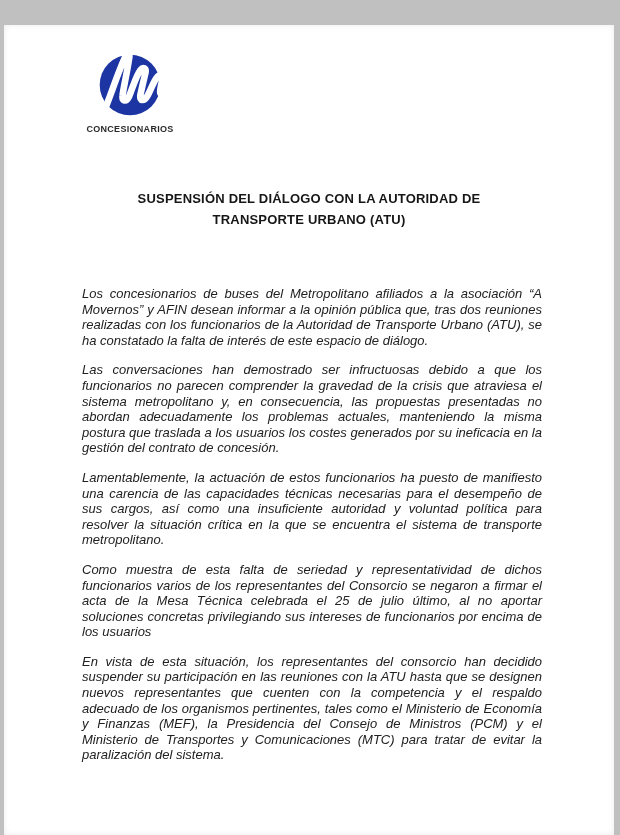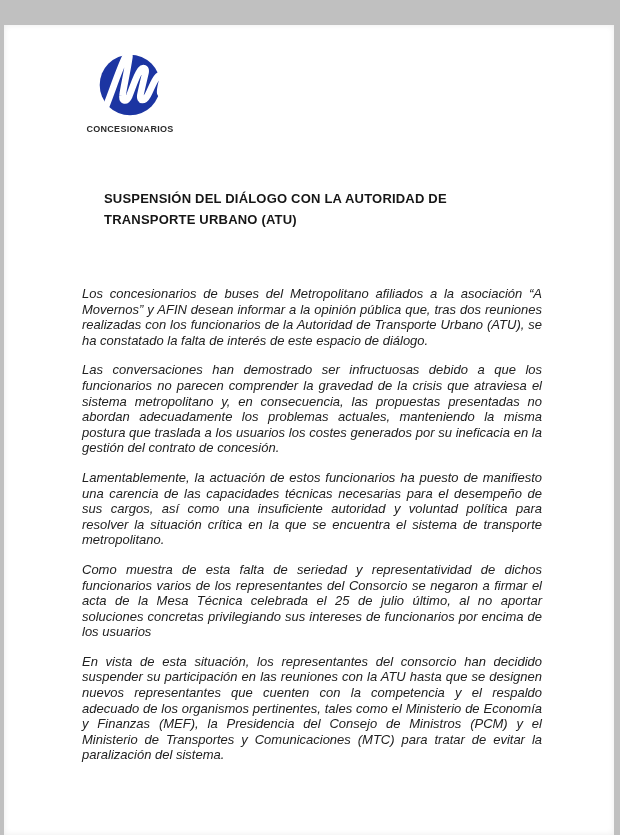--- a/index.html
+++ b/index.html
@@ -30,21 +30,21 @@
     font-size: 9px;
     font-weight: bold;
     letter-spacing: 0.3px;
     line-height: 12px;
     color: #2a2a2a;
   }
   
   .doc-title {
     width: 410px;
     margin: 53px auto 0 auto;
-    text-align: left;
+    text-align: center;
     font-size: 13px;
     font-weight: bold;
     line-height: 21px;
     letter-spacing: 0.2px;
     color: #161616;
   }
   
   .content {
     margin: 56px 72px 0 78px;
   }

